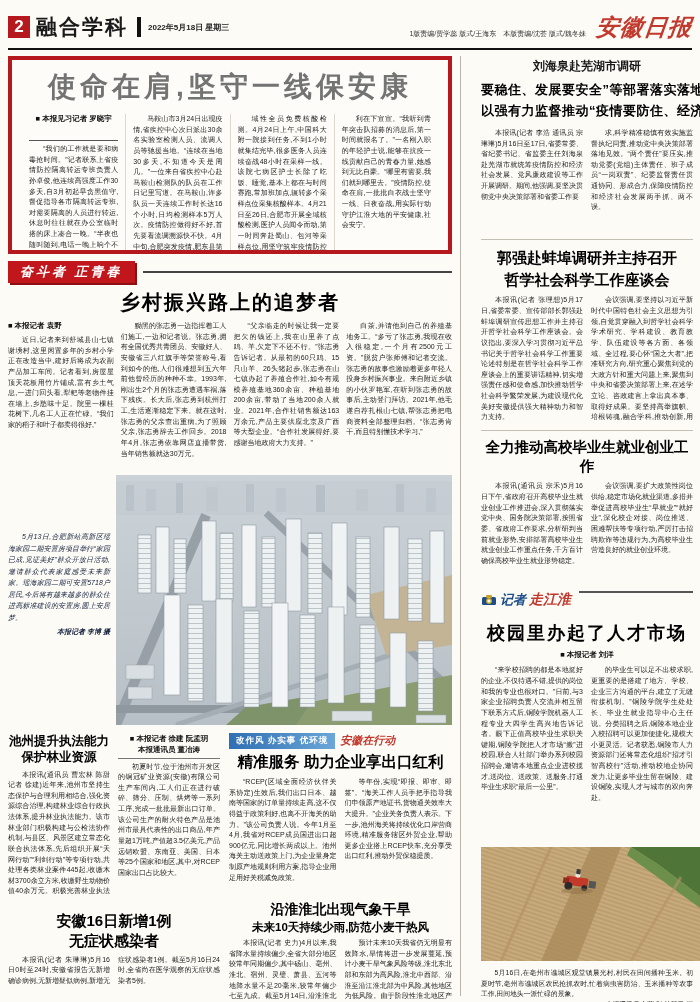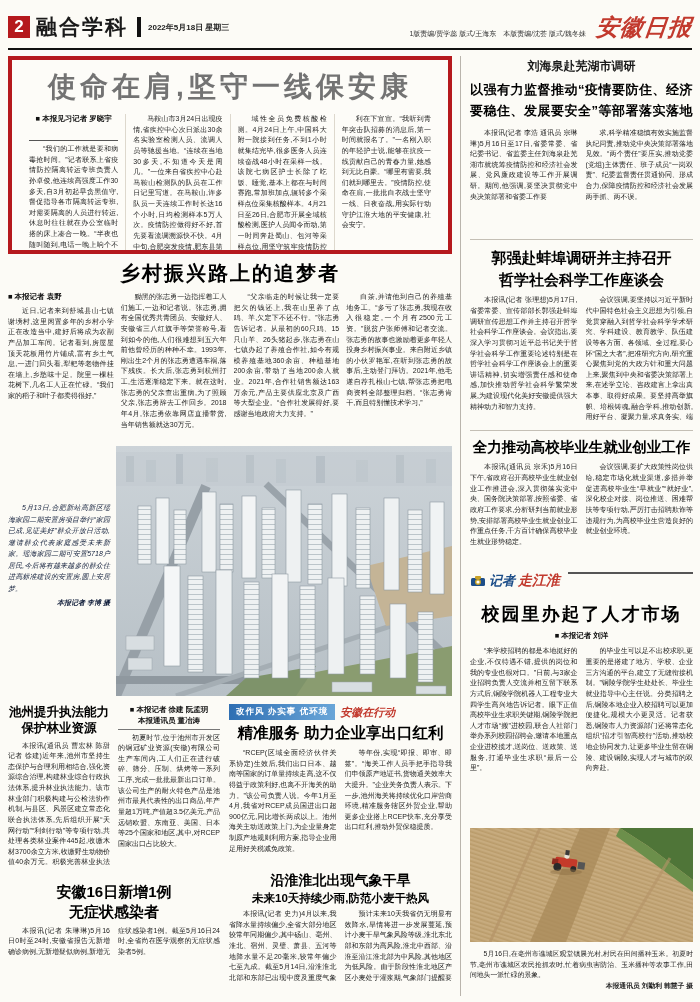--- a/index.html
+++ b/index.html
@@ -12,21 +12,21 @@
   .section-title { font-size:21px; font-weight:bold; margin-left:6px; letter-spacing:2px; }
   .hdr-bar { width:4px; height:20px; background:#111; margin:0 7px 0 9px; }
   .hdr-date { font-size:8px; color:#222; font-weight:bold; }
   .hdr-right { margin-left:auto; display:flex; align-items:flex-end; gap:10px; }
   .hdr-credits { font-size:7px; color:#333; padding-bottom:4px; }
   .masthead { font-family:"Liberation Serif", serif; font-style:italic; font-weight:bold; font-size:23px; color:#c23a2e; letter-spacing:1px; transform:skewX(-6deg); }
   .hdr-rule { position:absolute; left:8px; top:48px; width:684px; height:2px; background:#111; }
 
   
   .left-col  { position:absolute; left:8px;  top:56px; width:444px; }
-  .right-col { position:absolute; left:460px; top:56px; width:233px; height:940px; border-left:1px solid #b9b4ac; padding-left:9px; }
+  .right-col { position:absolute; left:460px; top:56px; width:233px; height:940px; border-left:1px solid #b9b4ac; padding-left:20px; }
 
   .bodytxt { font-size:7px; line-height:1.52; text-align:justify; color:#1c1c1c; text-indent:2em; overflow:hidden; }
   .byline { font-size:7.5px; font-weight:bold; text-align:center; color:#111; }
 
   
   .redbox { border:4px solid #b5191d; height:198px; padding:4px 10px; background:#fdfcf8; }
   .lead-headline { font-size:28px; font-weight:bold; text-align:center; letter-spacing:4px; margin:4px 0 8px; color:#737373; }
   .lead-cols { display:flex; height:136px; }
   .lead-col { flex:1; padding:0 7px; overflow:hidden; }
   .lead-col + .lead-col { border-left:1px solid #ddd8cd; }
@@ -56,21 +56,21 @@
   .halfA { width:212px; }
   .halfB { width:223px; }
   .hA-row { display:flex; gap:8px; height:172px; }
   .hA-col { width:102px; overflow:hidden; }
   .cz-headline { font-size:12.5px; line-height:1.3; margin-bottom:4px; }
   .jz-byline-box { border-bottom:1px solid #777; padding-bottom:2px; margin-bottom:3px; }
   .jz-byline-box .byline { line-height:1.5; }
   .ah-headline { font-size:15px; line-height:1.35; margin:6px 0 3px; }
   .ah-body { column-count:2; column-gap:8px; height:56px; }
 
-  .banner-row { display:flex; align-items:flex-end; gap:5px; height:16px; }
+  .banner-row { display:flex; align-items:flex-start; gap:5px; height:16px; }
   .banner-blue { background:linear-gradient(90deg,#2f6fb3,#6aa6d8); color:#fff; font-size:8.5px; font-weight:bold; padding:2px 7px; letter-spacing:1px; }
   .banner-red { color:#c23a2e; font-family:"Liberation Serif",serif; font-style:italic; font-weight:bold; font-size:11px; }
   .jz-headline { font-size:15.5px; margin:3px 0 4px; }
   .two-cols { display:flex; gap:8px; }
   .two-cols .tc { flex:1; overflow:hidden; }
   .jz-cols { height:118px; }
   .yh-headline { font-size:14px; margin:6px 0 1px; }
   .yh-sub { font-size:11.5px; margin-bottom:3px; }
   .yh-cols { height:72px; }
 
@@ -131,20 +131,24 @@
         </div>
         <div class="lead-col">
           <div class="bodytxt" style="height:100%">域性全员免费核酸检测。4月24日上午,中国科大附一院接到任务,不到1小时就集结完毕,很多医务人员连续奋战48小时在采样一线。该院七病区护士长除了吃饭、睡觉,基本上都在与时间赛跑,常加班加点,辗转多个采样点位采集核酸样本。4月21日至26日,合肥市开展全域核酸检测,医护人员闻令而动,第一时间奔赴蜀山、包河等采样点位,用坚守筑牢疫情防控的坚固防线。</div>
         </div>
         <div class="lead-col">
           <div class="bodytxt" style="height:100%">利在下宣宣。“我听到青年突击队招募的消息后,第一时间就报名了。”一名刚入职的年轻护士说,能够在抗疫一线贡献自己的青春力量,她感到无比自豪。“哪里有需要,我们就到哪里去。”疫情防控,使命在肩,一批批白衣战士坚守一线、日夜奋战,用实际行动守护江淮大地的平安健康,社会安宁。</div>
         </div>
       </div>
     </div>
 
+    <div class="badge-row">
+      <div class="red-badge">奋斗者 正青春</div>
+      <div class="badge-line"></div>
+    </div>
 
     <div>
       <div class="art-headline xc-headline">乡村振兴路上的追梦者</div>
       <div class="xc-cols">
         <div class="xc-col">
           <div class="byline xc-byline">■ 本报记者 袁野</div>
           <div class="bodytxt">近日,记者来到舒城县山七镇谢塝村,这里闲置多年的乡村小学正在改造当中,建好后将成为农副产品加工车间。记者看到,房屋屋顶天花板用竹片铺成,富有乡土气息,一进门回头看,犁耙等老物件挂在墙上,乡愁味十足。院里一棵桂花树下,几名工人正在忙碌。“我们家的稻子和叶子都卖得很好,”</div>
         </div>
         <div class="xc-col bodytxt">黝黑的张志勇一边指挥着工人们施工,一边和记者说。张志勇,拥有全国优秀共青团员、安徽好人、安徽省三八红旗手等荣誉称号,看到如今的他,人们很难想到五六年前他曾经历的种种不幸。1993年,刚出生2个月的张志勇遭遇车祸,落下残疾。长大后,张志勇到杭州打工,生活逐渐稳定下来。就在这时,张志勇的父亲查出重病,为了照顾父亲,张志勇辞去工作回乡。2018年4月,张志勇依靠网店直播带货,当年销售额就达30万元。</div>
         <div class="xc-col bodytxt">“父亲临走的时候让我一定要把欠的钱还上,我在山里养了点鸡、羊,欠定下不还不行。”张志勇告诉记者。从最初的60只鸡、15只山羊、26头猪起步,张志勇在山七镇办起了养殖合作社,如今有规模养殖基地360余亩、种植基地200余亩,带动了当地200余人就业。2021年,合作社销售额达163万余元,产品主要供应北京及广西等大型企业。“合作社发展得好,要感谢当地政府大力支持。”</div>
@@ -274,22 +278,22 @@
         </div>
       </div>
     </div>
   </div>
 
   <div class="right-col">
 
     <div>
       <div class="kicker">刘海泉赴芜湖市调研</div>
       <div class="art-headline lh-headline">
+        <div>要稳住、发展要安全”等部署落实落地</div>
         <div>以强有力监督推动“疫情要防住、经济</div>
-        <div>要稳住、发展要安全”等部署落实落地</div>
       </div>
       <div class="two-cols lh-cols">
         <div class="tc bodytxt">本报讯(记者 李浩 通讯员 宗琳琳)5月16日至17日,省委常委、省纪委书记、省监委主任刘海泉赴芜湖市就统筹疫情防控和经济社会发展、党风廉政建设等工作开展调研。期间,他强调,要坚决贯彻党中央决策部署和省委工作要</div>
         <div class="tc bodytxt">求,科学精准稳慎有效实施监督执纪问责,推动党中央决策部署落地见效。“两个责任”要压实,推动党委(党组)主体责任、班子成员“一岗双责”、纪委监督责任贯通协同、形成合力,保障疫情防控和经济社会发展两手抓、两不误。</div>
       </div>
     </div>
 
     <div class="divider"></div>
 
     <div>

